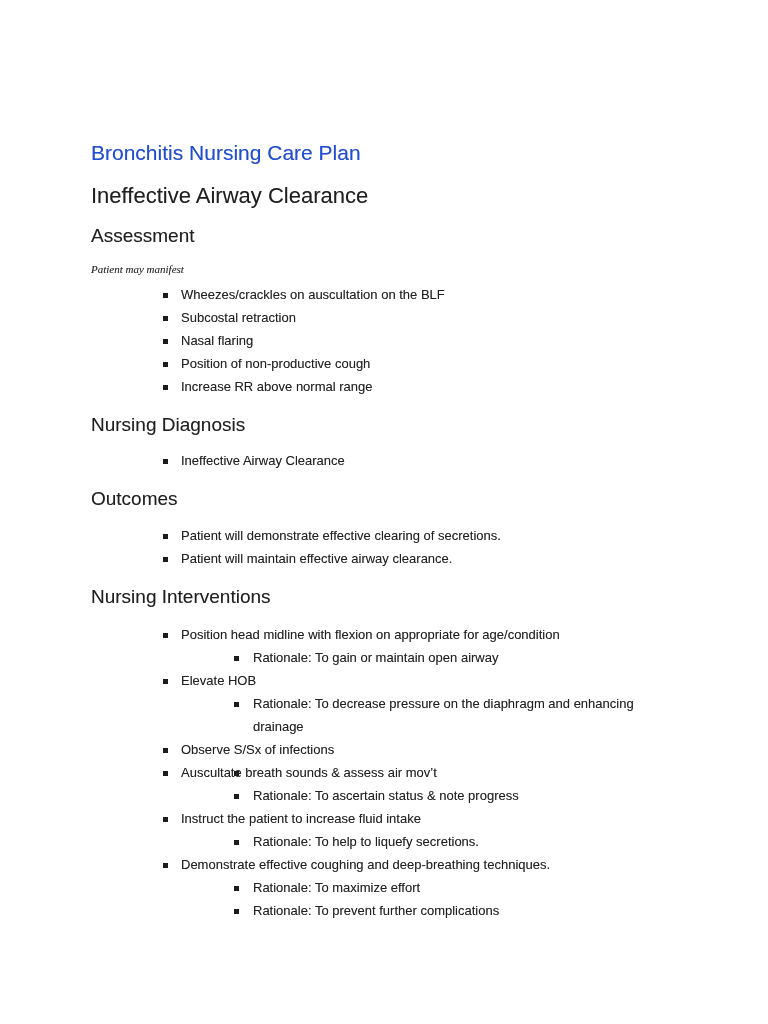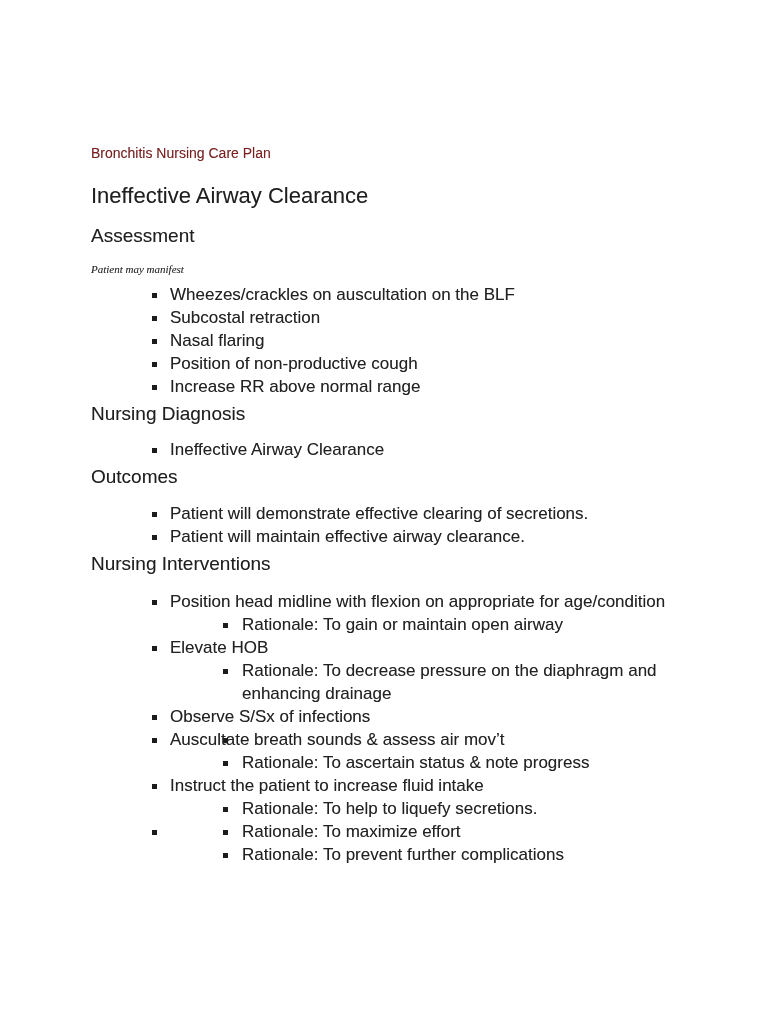--- a/index.html
+++ b/index.html
@@ -13,25 +13,25 @@
     height: 1024px;
     box-sizing: border-box;
     background: #ffffff;
     overflow: hidden;
     padding: 142px 58px 0 91px;
     font-family: "Liberation Sans", "DejaVu Sans", sans-serif;
     color: #222222;
     text-shadow: 0 0 0.5px rgba(34,34,34,0.35);
   }
   .doc-title {
-    font-size: 14px;
+    font-size: 21px;
     line-height: 22px;
     font-weight: 400;
     margin: 0 0 21px 0;
-    color: #7f1d1d;
+    color: #1d4ed8;
   }
   .doc-subtitle {
     font-size: 22px;
     line-height: 22px;
     font-weight: 400;
     margin: 0 0 19px 0;
     color: #1f1f1f;
   }
   .sec-heading {
     font-size: 19px;
@@ -44,23 +44,23 @@
   .note {
     font-family: "Liberation Serif", "DejaVu Serif", serif;
     font-style: italic;
     font-size: 11px;
     line-height: 17px;
     margin: 16px 0 0 0;
     color: #2a2a2a;
   }
   ul.blist {
     list-style: none;
-    margin: 6px;
+    margin: 17px;
     padding: 0;
-    font-size: 17px;
+    font-size: 13px;
     line-height: 23px;
   }
   ul.blist.after-note { margin-top: 5px; }
   ul.blist.after-heading { margin-top: 15px; }
   ul.blist.after-heading-lg { margin-top: 16px; }
   ul.blist.after-heading-xl { margin-top: 17px; }
   .line {
     position: relative;
   }
   .line.l1 { padding-left: 73px; }
@@ -127,21 +127,21 @@
       <div class="line l1"><span class="sq"></span><span>Auscultate breath sounds &amp; assess air mov’t</span></div>
       <div class="line l2"><span class="sq"></span><span>Rationale: To ascertain status &amp; note progress</span></div>
     </li>
 
     <li>
       <div class="line l1"><span class="sq"></span><span>Instruct the patient to increase fluid intake</span></div>
       <div class="line l2"><span class="sq"></span><span>Rationale: To help to liquefy secretions.</span></div>
     </li>
 
     <li>
-      <div class="line l1"><span class="sq"></span></div>
+      <div class="line l1"><span class="sq"></span><span>Demonstrate effective coughing and deep-breathing techniques.</span></div>
       <div class="line l2"><span class="sq"></span><span>Rationale: To maximize effort</span></div>
     </li>
 
     <li>
       <div class="line l2"><span class="sq"></span><span>Rationale: To prevent further complications</span></div>
     </li>
 
   </ul>
 
 </div>

